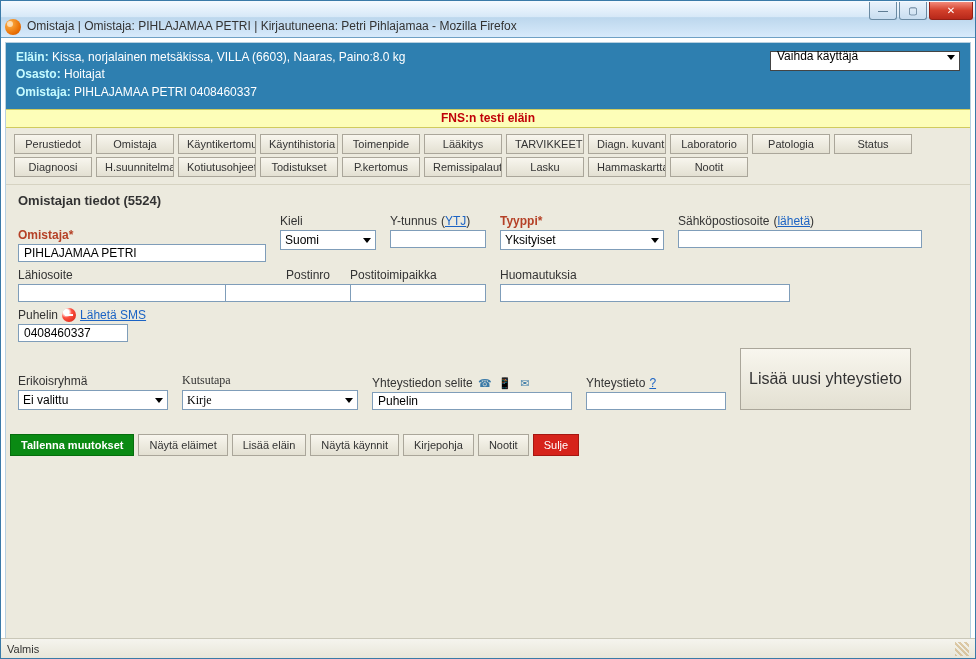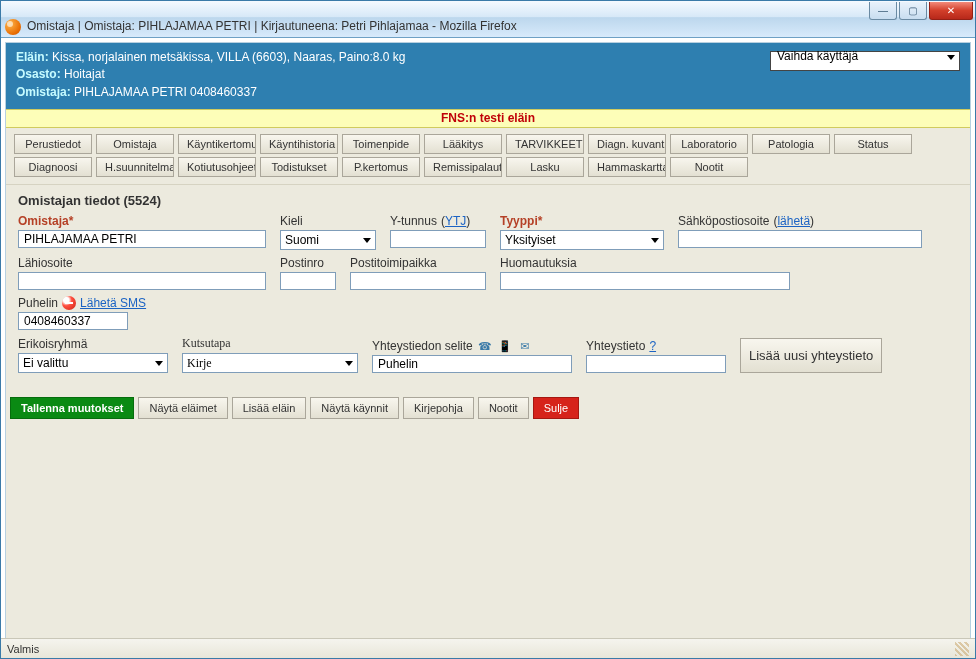--- a/index.html
+++ b/index.html
@@ -166,21 +166,21 @@
     position:absolute;bottom:0;left:0;right:0;
   }
   .corner {
     width:14px;height:14px;
     background:repeating-linear-gradient(45deg,#c9a76e 0 2px,transparent 2px 4px);
     opacity:0.55;
   }
   .ytj-paren { color:#333; font-size:12px;}
   .mini-btn {
     border:1px solid #aaa69a; background:linear-gradient(to bottom,#f8f6ee,#e3e0d2);
-    padding:9px 8px; font-size:13px; cursor:pointer; color:#333;
+    padding:21px 8px; font-size:16px; cursor:pointer; color:#333;
   }
   .inline-icons {display:inline-flex;gap:4px;align-items:center;}
   .pict-icon {width:16px;height:14px;display:inline-flex;align-items:center;justify-content:center;font-size:11px;}
 </style>
 </head>
 <body>
 
 <div class="window">
   <div class="titlebar">
     <span class="ff-icon"></span>
@@ -240,21 +240,21 @@
             <div class="nav-btn">Hammaskartta</div>
             <div class="nav-btn">Nootit</div>
           </div>
       </div>
 
       <div class="section-heading">Omistajan tiedot (5524)</div>
 
       <div class="form-area">
 
         <div class="form-row">
-          <div class="field" style="width:248px;">
+          <div class="field" style="width:248px;margin-top:14px;">
             <span class="field-label req">Omistaja*</span>
             <input class="input" value="PIHLAJAMAA PETRI" style="">
           </div>
           <div class="field" style="width:96px;">
             <span class="field-label">Kieli</span>
             <div class="select">
               <span>Suomi</span>
               <span class="arrow"></span>
             </div>
           </div>
@@ -279,21 +279,21 @@
             </span>
             <input class="input" value="" style="">
           </div>
         </div>
 
         <div class="form-row">
           <div class="field" style="width:248px;">
             <span class="field-label">Lähiosoite</span>
             <input class="input" value="" style="">
           </div>
-          <div class="field" style="width:56px;">
+          <div class="field" style="width:56px;align-items:center;">
             <span class="field-label">Postinro</span>
             <input class="input" value="" style="">
           </div>
           <div class="field" style="width:136px;">
             <span class="field-label">Postitoimipaikka</span>
             <input class="input" value="" style="">
           </div>
           <div class="field" style="width:290px;">
             <span class="field-label">Huomautuksia</span>
             <input class="input" value="" style="">

